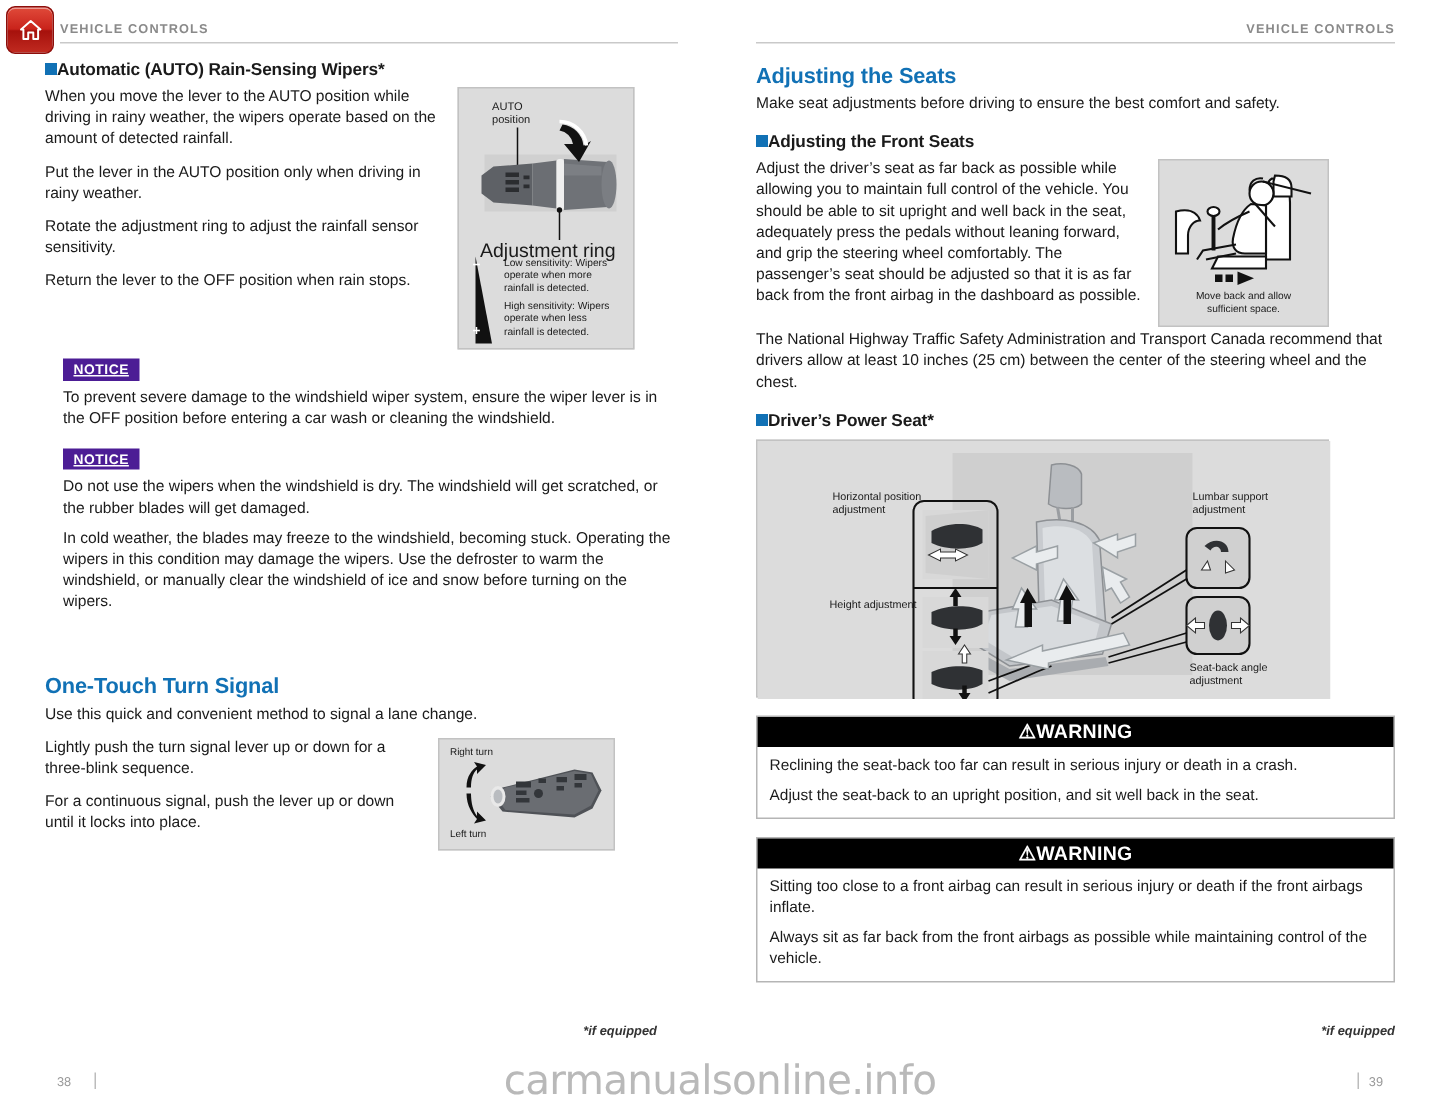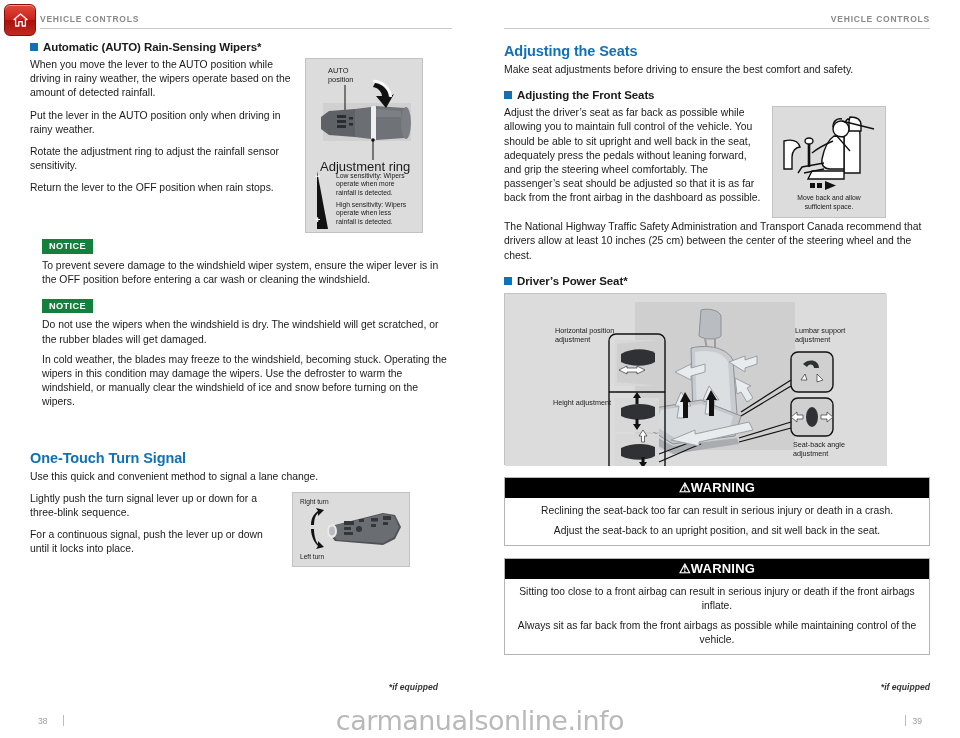--- a/index.html
+++ b/index.html
@@ -69,21 +69,20 @@
     font-weight: bold;
     margin: 14px 0 4px 0;
     letter-spacing: -0.1px;
   }
   .sub-head {
     font-size: 11.5px;
     font-weight: bold;
     margin: 12px 0 5px 0;
     display: flex;
     align-items: baseline;
-    gap: 5px;
     letter-spacing: -0.1px;
   }
   .bullet-sq {
     width: 8px; height: 8px;
     background: #1171b5;
     display: inline-block;
     flex: 0 0 auto;
     position: relative;
     top: 0px;
   }
@@ -137,47 +136,48 @@
   .fig-powerseat {
     width: 382px;
     height: 172px;
     margin-top: 6px;
     padding: 0;
   }
 
   
   .notice-tag {
     display: inline-block;
-    background: #15803d;
+    background: #4c1d95;
     color: #fff;
     font-size: 9.2px;
     font-weight: bold;
     letter-spacing: 0.04em;
     padding: 2px 7px 2.5px 7px;
     margin: 6px 0 5px 0;
+    text-decoration: underline;
   }
   .notice-block { margin-left: 12px; }
   .notice-block p.body { margin-bottom: 6px; }
 
   
   .warn-box {
     border: 1px solid #b5b5b5;
     margin-top: 12px;
     box-sizing: border-box;
   }
   .warn-title {
     background: #000;
     color: #fff;
     text-align: center;
     font-size: 13px;
     font-weight: bold;
     padding: 2px 0 3px 0;
     letter-spacing: 0.2px;
   }
-  .warn-body { padding: 6px 8px 7px 8px; text-align: center; }
+  .warn-body { padding: 6px 8px 7px 8px; }
   .warn-body p {
     font-size: 10.3px;
     line-height: 14px;
     margin: 0 0 6px 0;
   }
   .warn-body p:last-child { margin-bottom: 0; }
 
   
   .if-equipped {
     position: absolute;

